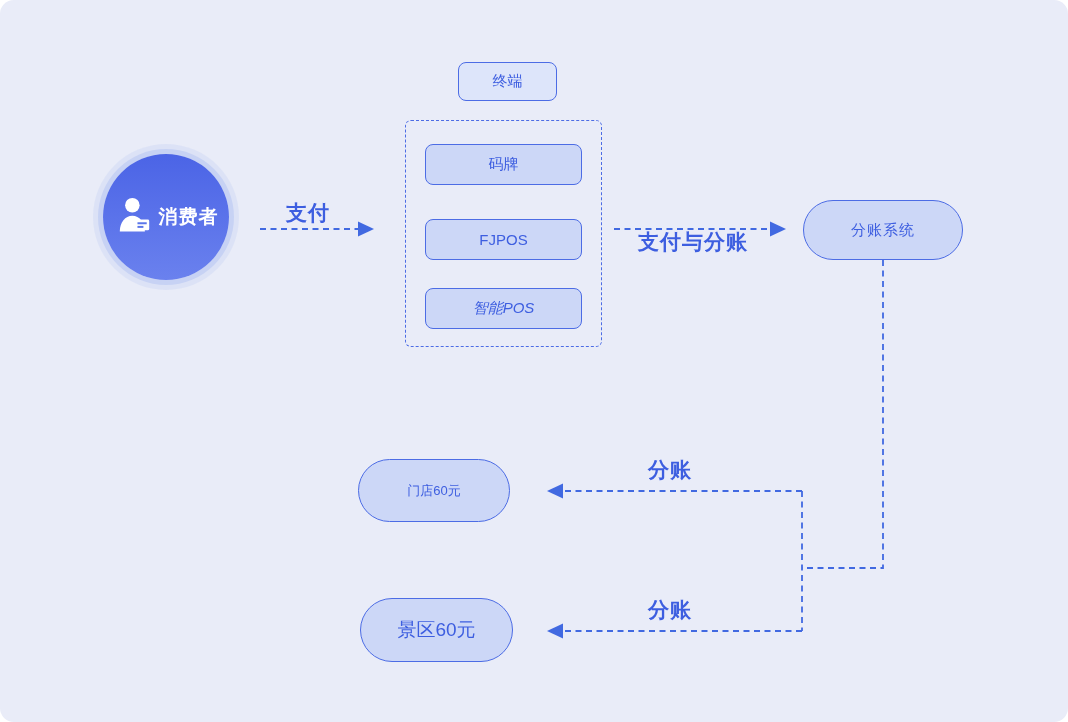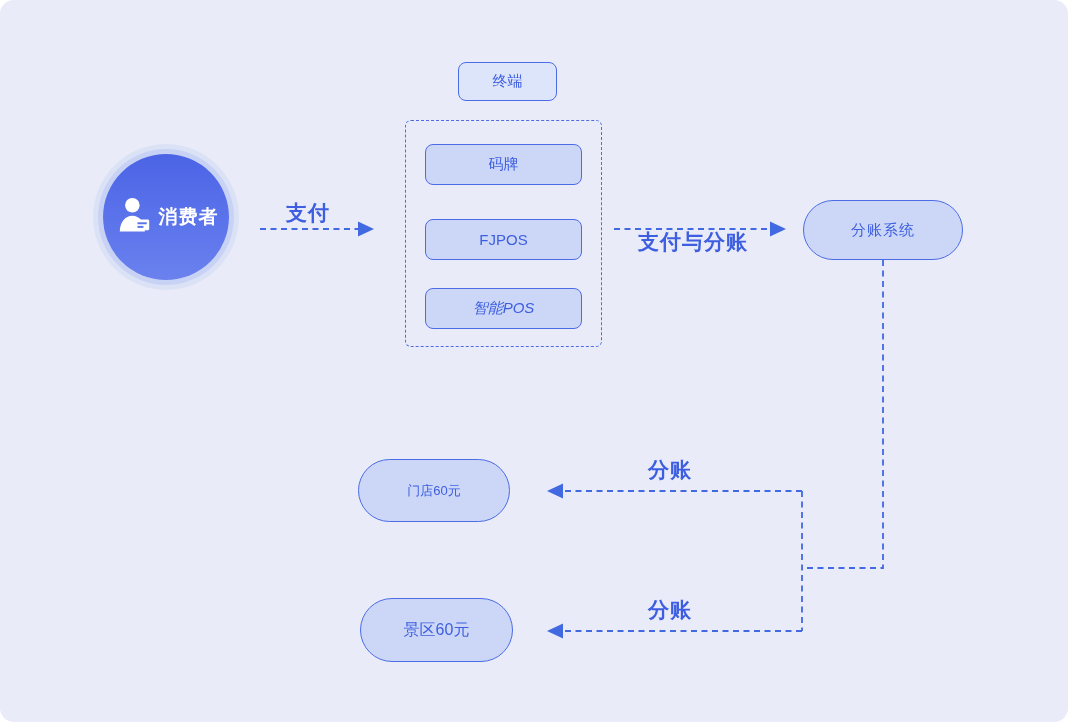--- a/index.html
+++ b/index.html
@@ -37,21 +37,21 @@
   }
   .terminal-title{left:458px;top:62px;width:99px;height:39px;border-radius:8px;background:var(--terminal-fill);font-size:15px;font-weight:500;}
   .terminal-group{position:absolute;left:405px;top:120px;width:197px;height:227px;border:1.5px dashed var(--node-border);border-radius:6px;}
   .t-item{left:425px;width:157px;height:41px;border-radius:8px;font-size:15px;font-weight:500;}
   .t-item.i0{top:144px;}
   .t-item.i1{top:219px;}
   .t-item.i2{top:288px;font-style:italic;}
   .pill{border-radius:40px;font-weight:500;}
   .split-system{left:803px;top:200px;width:160px;height:60px;font-size:15px;letter-spacing:1px;}
   .store{left:358px;top:459px;width:152px;height:63px;font-size:13px;}
-  .scenic{left:360px;top:598px;width:153px;height:64px;font-size:16px;}
+  .scenic{left:360px;top:598px;width:153px;height:64px;font-size:19px;}
 
   .edge-label{position:absolute;color:var(--accent-text);font-size:21px;font-weight:700;text-align:center;letter-spacing:1px;}
   .lbl-pay{left:252px;top:199px;width:112px;}
   .lbl-pay-split{left:608px;top:204px;width:170px;margin-top:24px;}
   .lbl-split-store{left:600px;top:456px;width:140px;}
   .lbl-split-scenic{left:600px;top:596px;width:140px;}
 </style>
 </head>
 <body>
 

